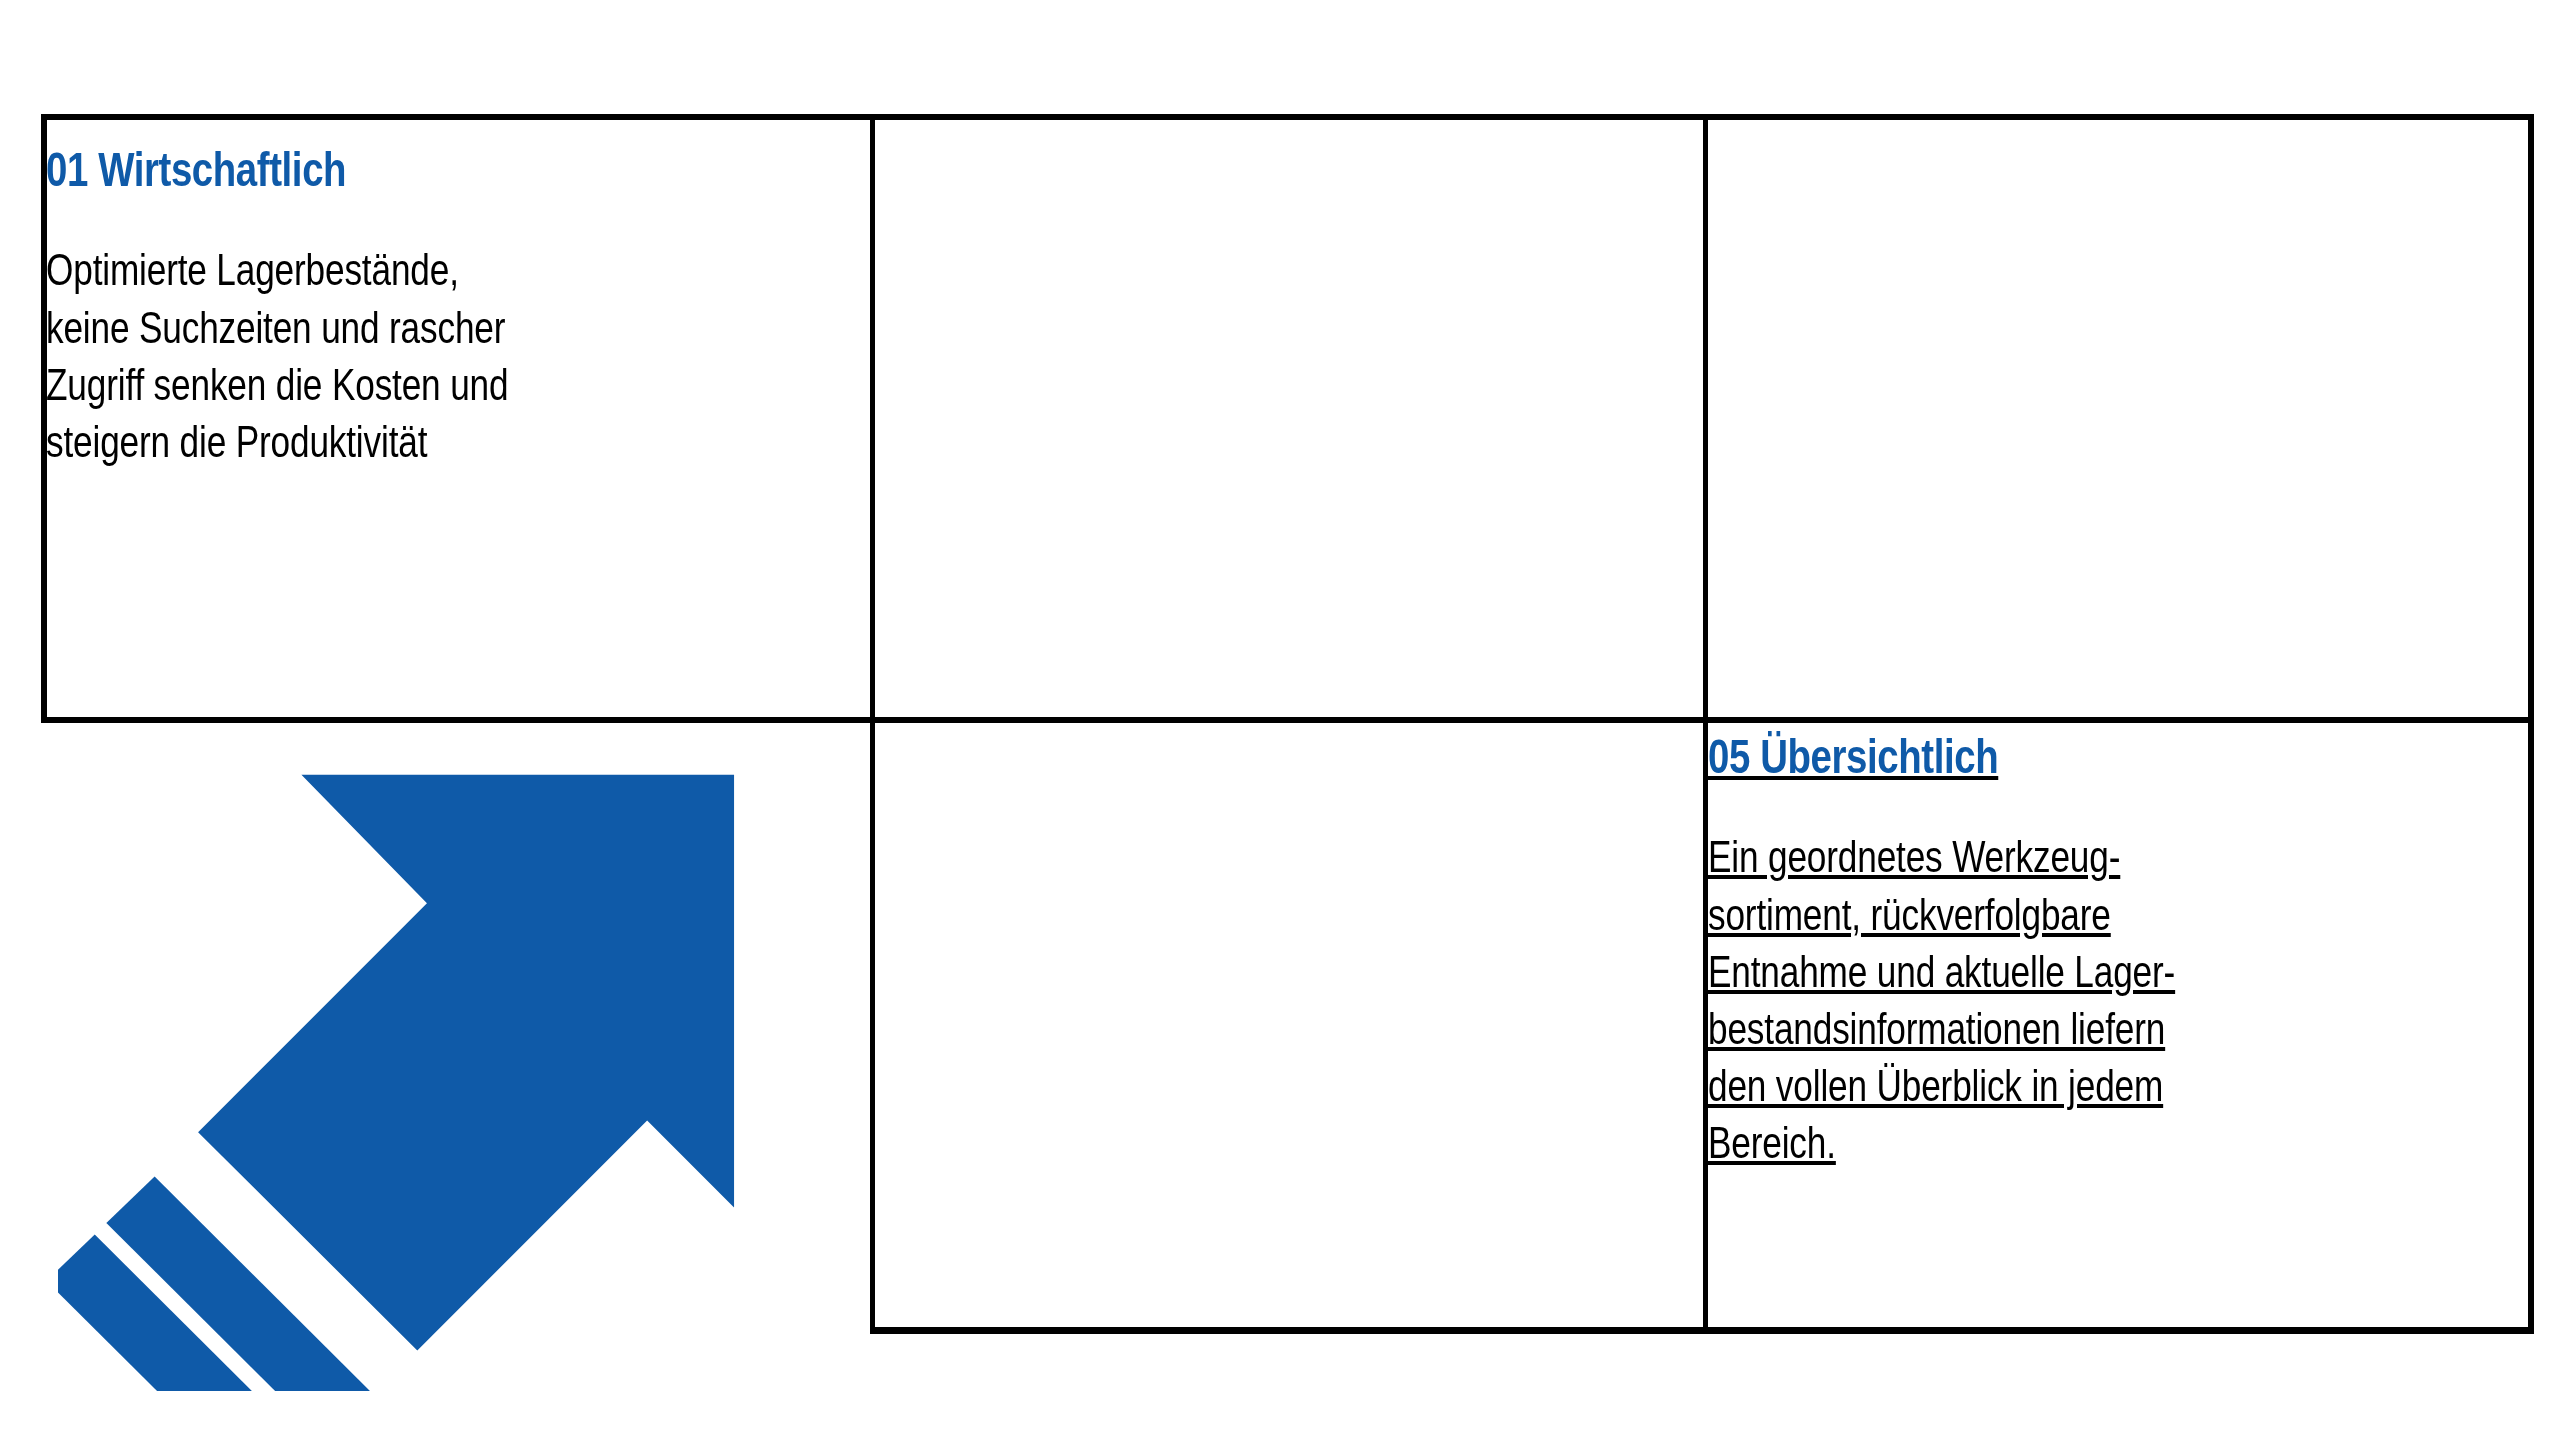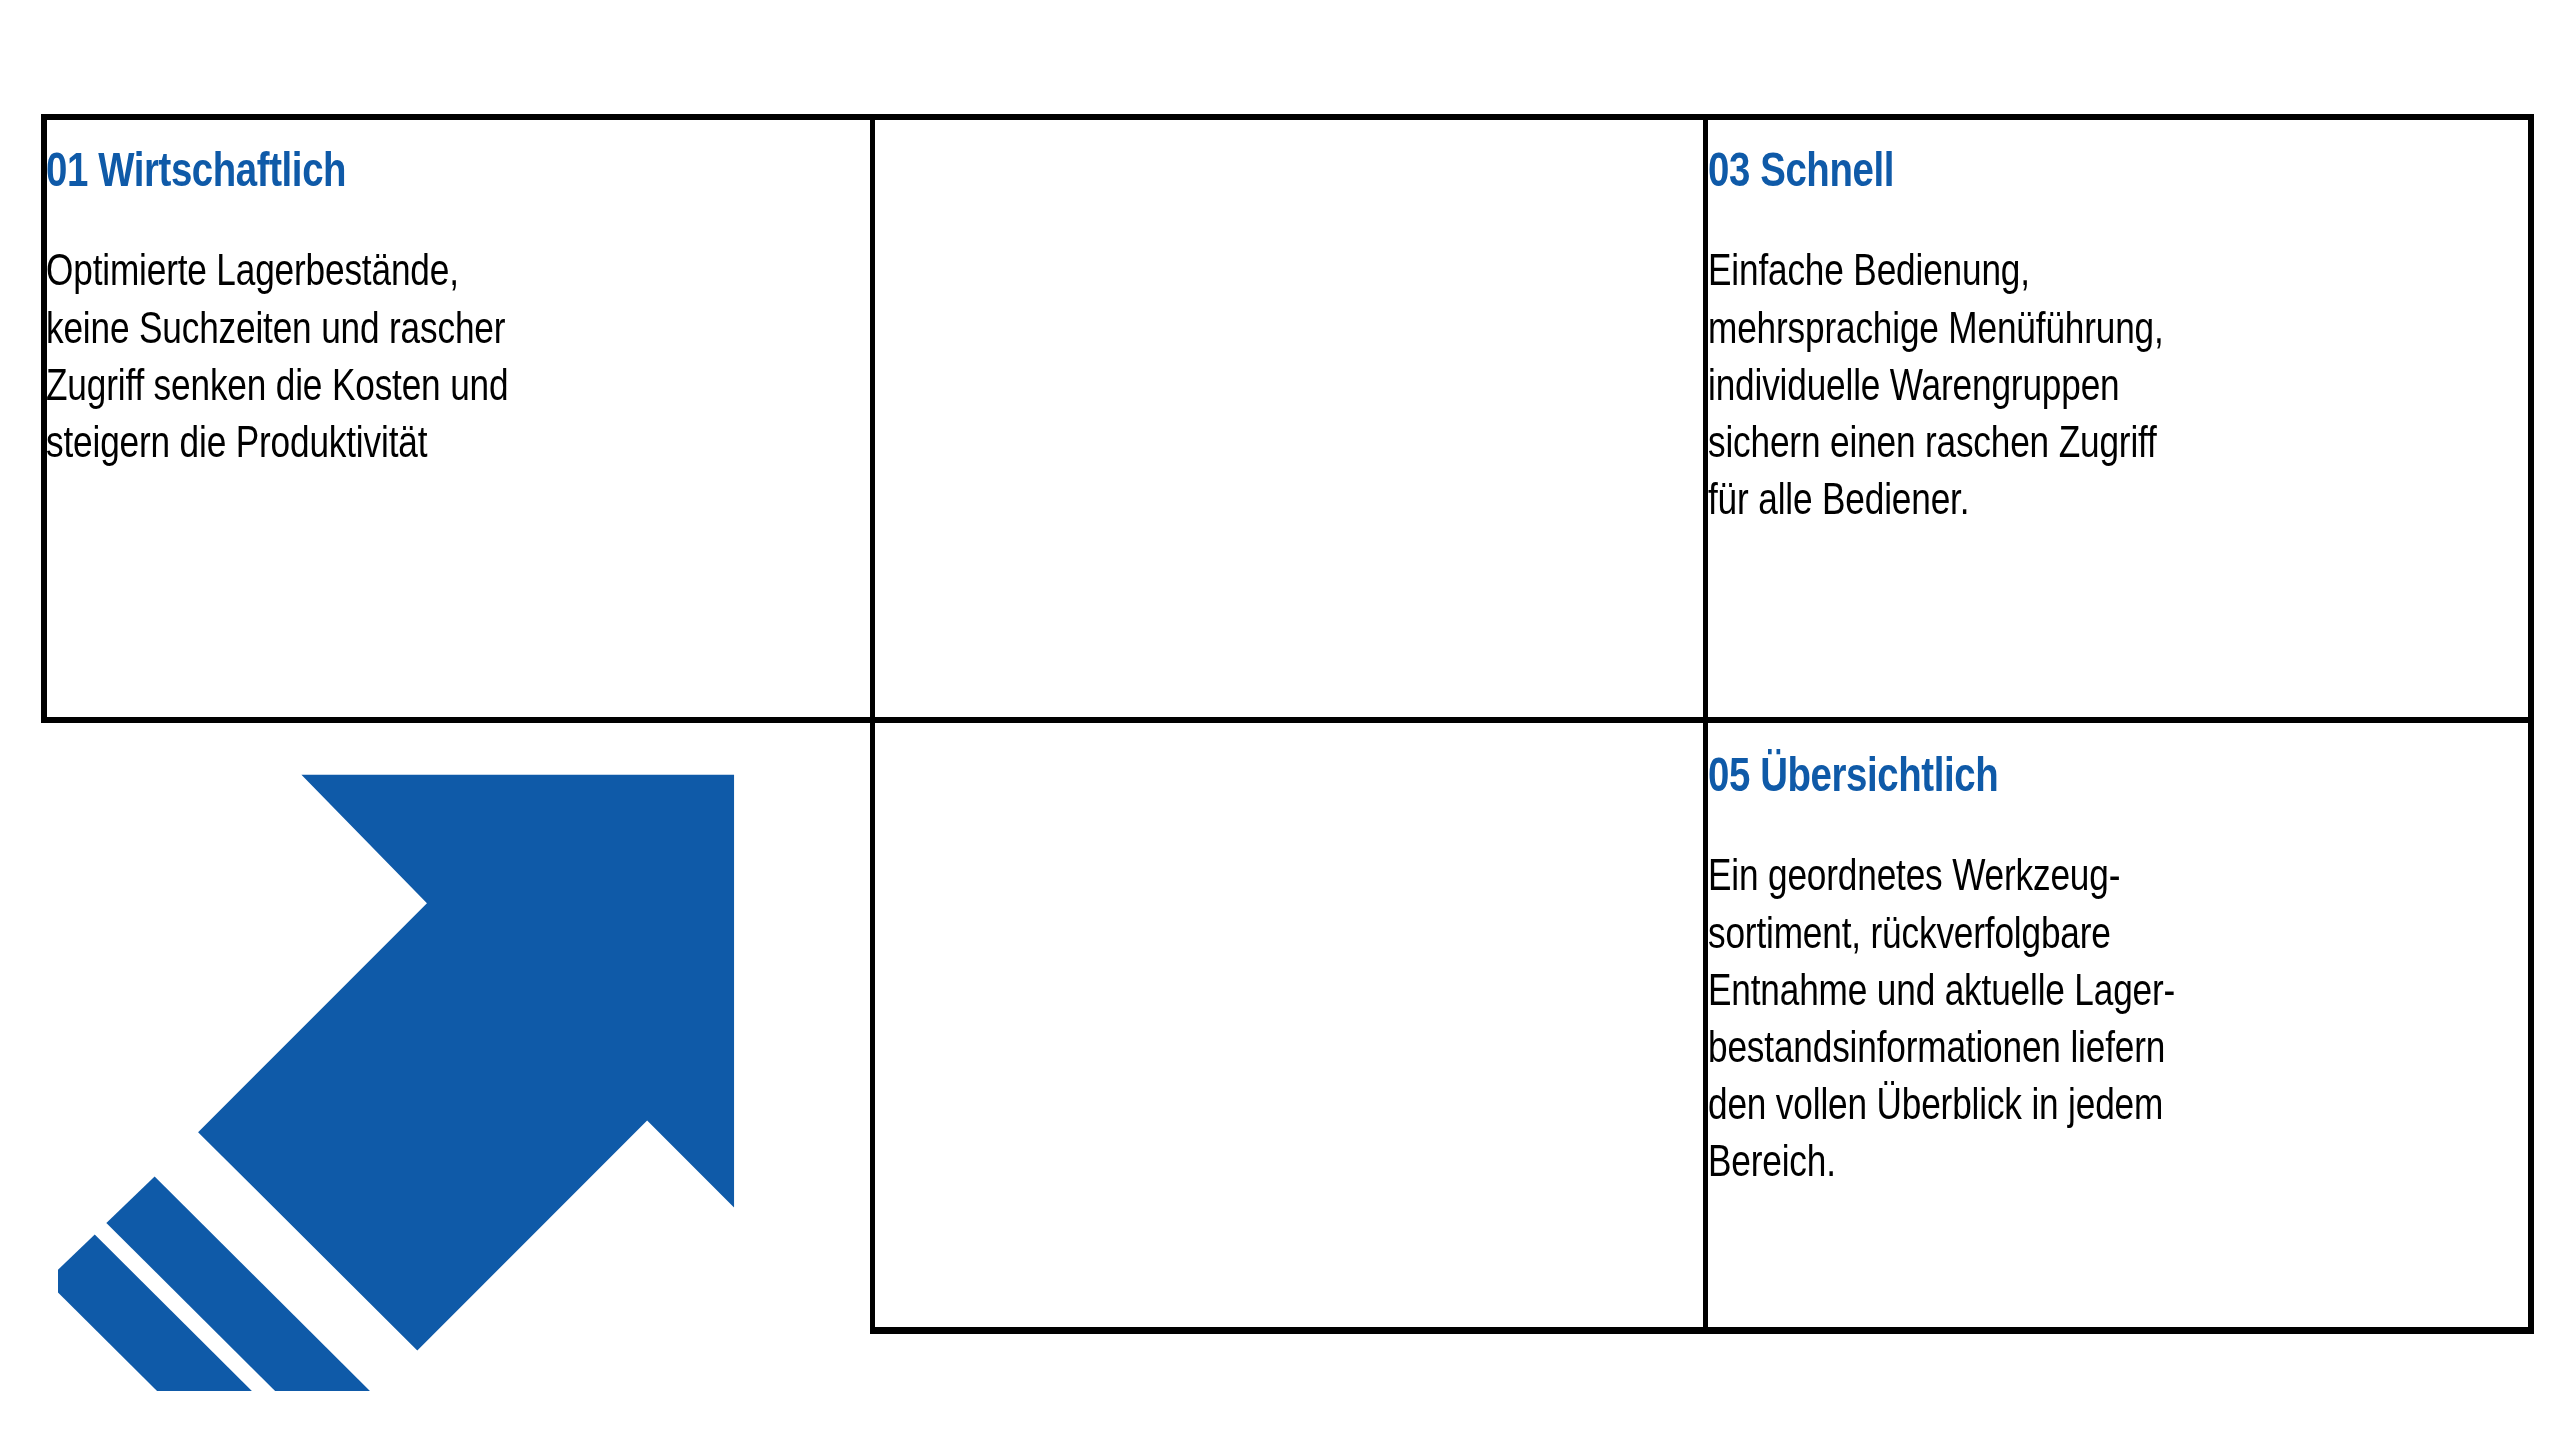--- a/index.html
+++ b/index.html
@@ -60,21 +60,21 @@
     transform:scaleX(.80);
     transform-origin:left top;
     width:125%;
     white-space:pre-line;
   }
 
   .cell-01{left:46px;  top:145px; width:811px;}
   .cell-02{left:875px; top:145px; width:811px;}
   .cell-03{left:1708px;top:145px; width:811px;}
   .cell-04{left:875px; top:750px; width:811px;}
-  .cell-05{left:1708px;top:750px;width:811px;}
+  .cell-05{left:1708px;top:732px;width:811px;text-decoration:underline;}
 
   .cell .gap{height:46px;}
 
   
   #arrow-wrap{position:absolute;left:58px;top:715px;width:792px;height:676px;}
   #arrow-wrap svg{display:block;width:792px;height:676px;}
 </style>
 </head>
 <body style="background: rgb(255, 255, 255);">
 
@@ -93,29 +93,20 @@
   <div class="cell cell-01">
     <h3 style="color: rgb(15, 90, 168);">01 Wirtschaftlich</h3>
     <div class="gap"></div>
     <p style="color: rgb(0, 0, 0);">Optimierte Lagerbestände,
 keine Suchzeiten und rascher
 Zugriff senken die Kosten und
 steigern die Produktivität</p>
   </div>
 
 
-  <div class="cell cell-03">
-    <h3 style="color: rgb(15, 90, 168);">03 Schnell</h3>
-    <div class="gap"></div>
-    <p style="color: rgb(0, 0, 0);">Einfache Bedienung,
-mehrsprachige Menüführung,
-individuelle Warengruppen
-sichern einen raschen Zugriff
-für alle Bediener.</p>
-  </div>
 
 
   <div class="cell cell-05">
     <h3 style="color: rgb(15, 90, 168);">05 Übersichtlich</h3>
     <div class="gap"></div>
     <p style="color: rgb(0, 0, 0);">Ein geordnetes Werkzeug-
 sortiment, rückverfolgbare
 Entnahme und aktuelle Lager-
 bestandsinformationen liefern
 den vollen Überblick in jedem

